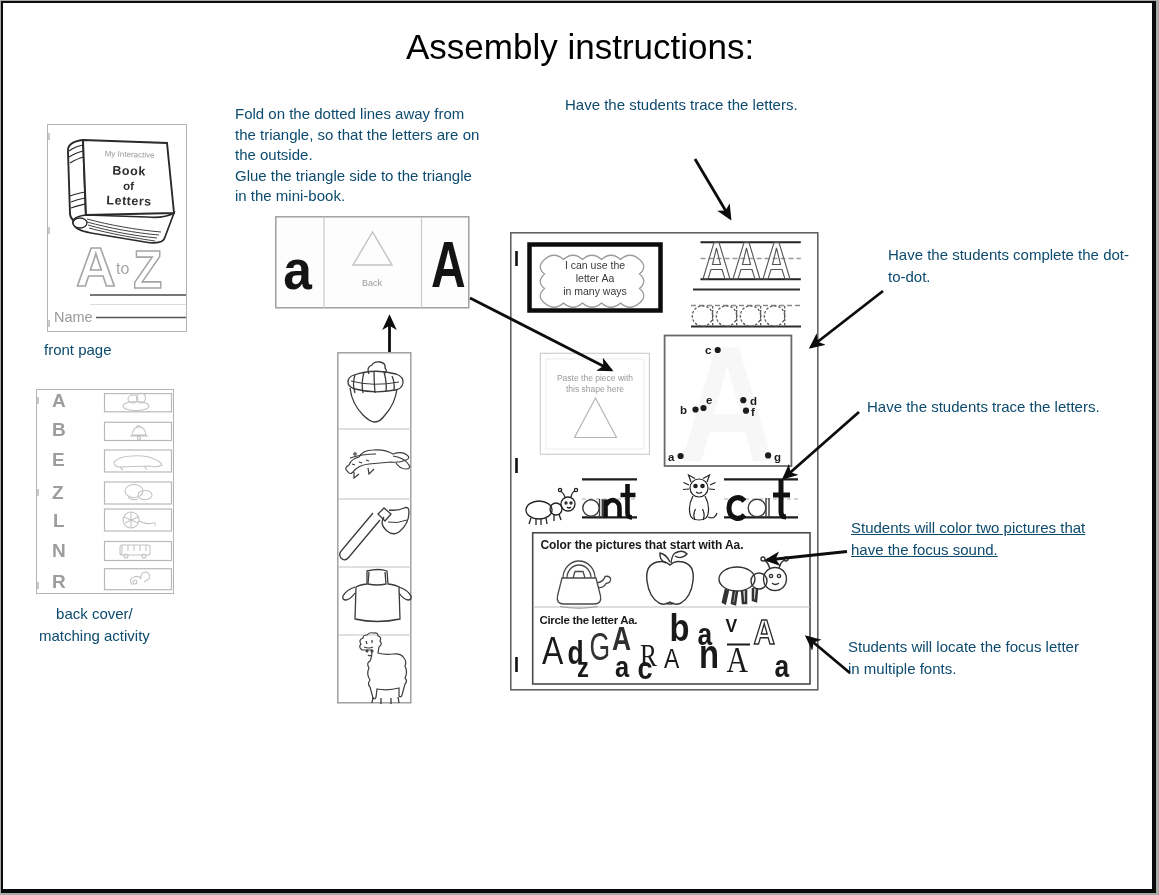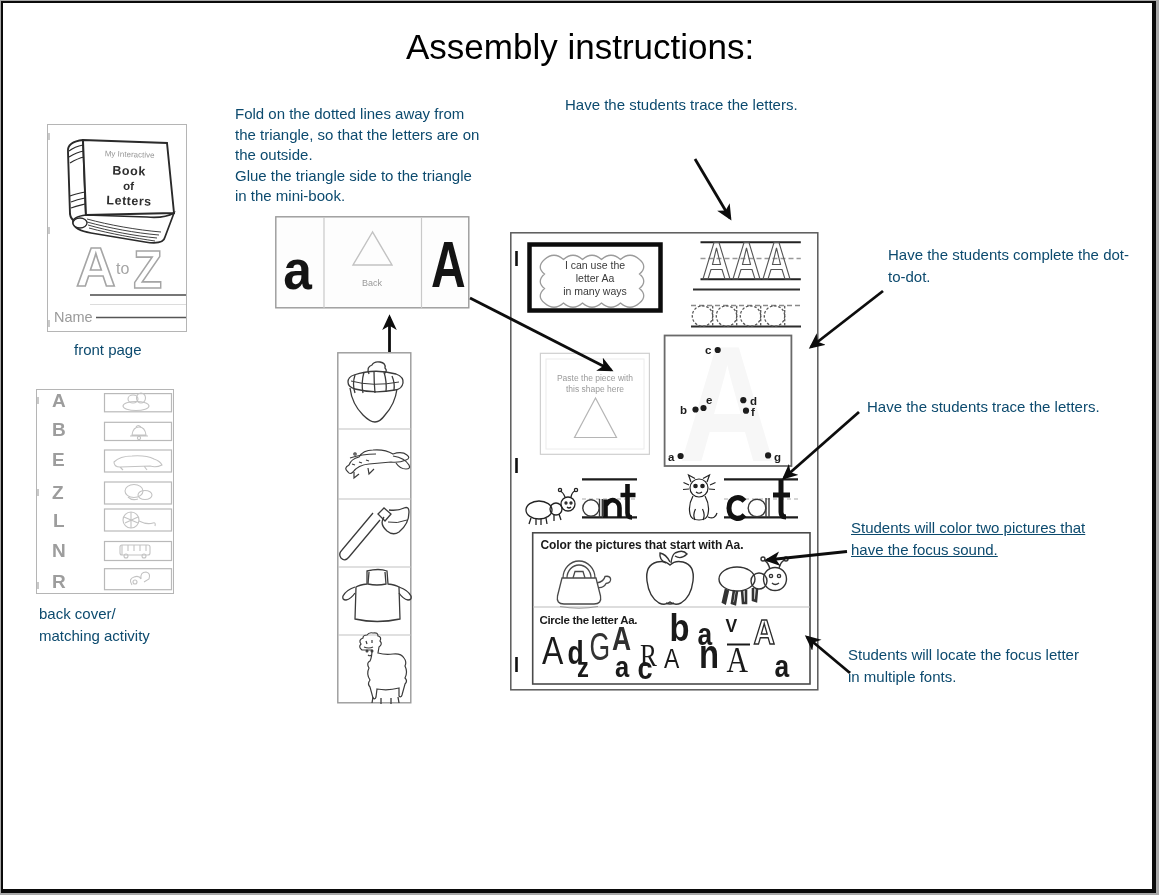--- a/index.html
+++ b/index.html
@@ -21,25 +21,25 @@
 
 
 <div class="t" style="left:565px;top:95px;">Have the students trace the letters.</div>
 
 <div class="t ann" style="left:869px;top:244px;margin-left:19px;">Have the students complete the dot-<br>to-dot.</div>
 
 <div class="t" style="left:867px;top:397px;">Have the students trace the letters.</div>
 
 <div class="t ann" style="left:851px;top:517px;text-decoration:underline;">Students will color two pictures that<br>have the focus sound.</div>
 
-<div class="t ann" style="left:848px;top:636px;margin-top:8px;">Students will locate the focus letter<br>in multiple fonts.</div>
-
-<div class="t" style="left:44px;top:340px;margin-left:30px;">front page</div>
-
-<div class="t" style="left:39px;top:603px;line-height:21.5px;">back cover/<br>matching activity</div>
+<div class="t ann" style="left:848px;top:636px;">Students will locate the focus letter<br>in multiple fonts.</div>
+
+<div class="t" style="left:44px;top:340px;">front page</div>
+
+<div class="t" style="left:39px;top:603px;line-height:21.5px;text-align:center;">back cover/<br>matching activity</div>
 
 <svg id="frontcard" style="position:absolute;left:47px;top:124px;" width="141" height="209" viewBox="0 0 141 209">
 
   <rect x="0.5" y="0.5" width="139" height="207" fill="#fff" stroke="#b5b5b5" stroke-width="1"></rect>
   <g stroke="#c9c9c9" stroke-width="2" fill="none">
     <path d="M2,9 l0,7 M2,103 l0,7 M2,196 l0,7"></path>
   </g>
 
   <g fill="#fff" stroke="#2a2a2a" stroke-width="1.9">
 

